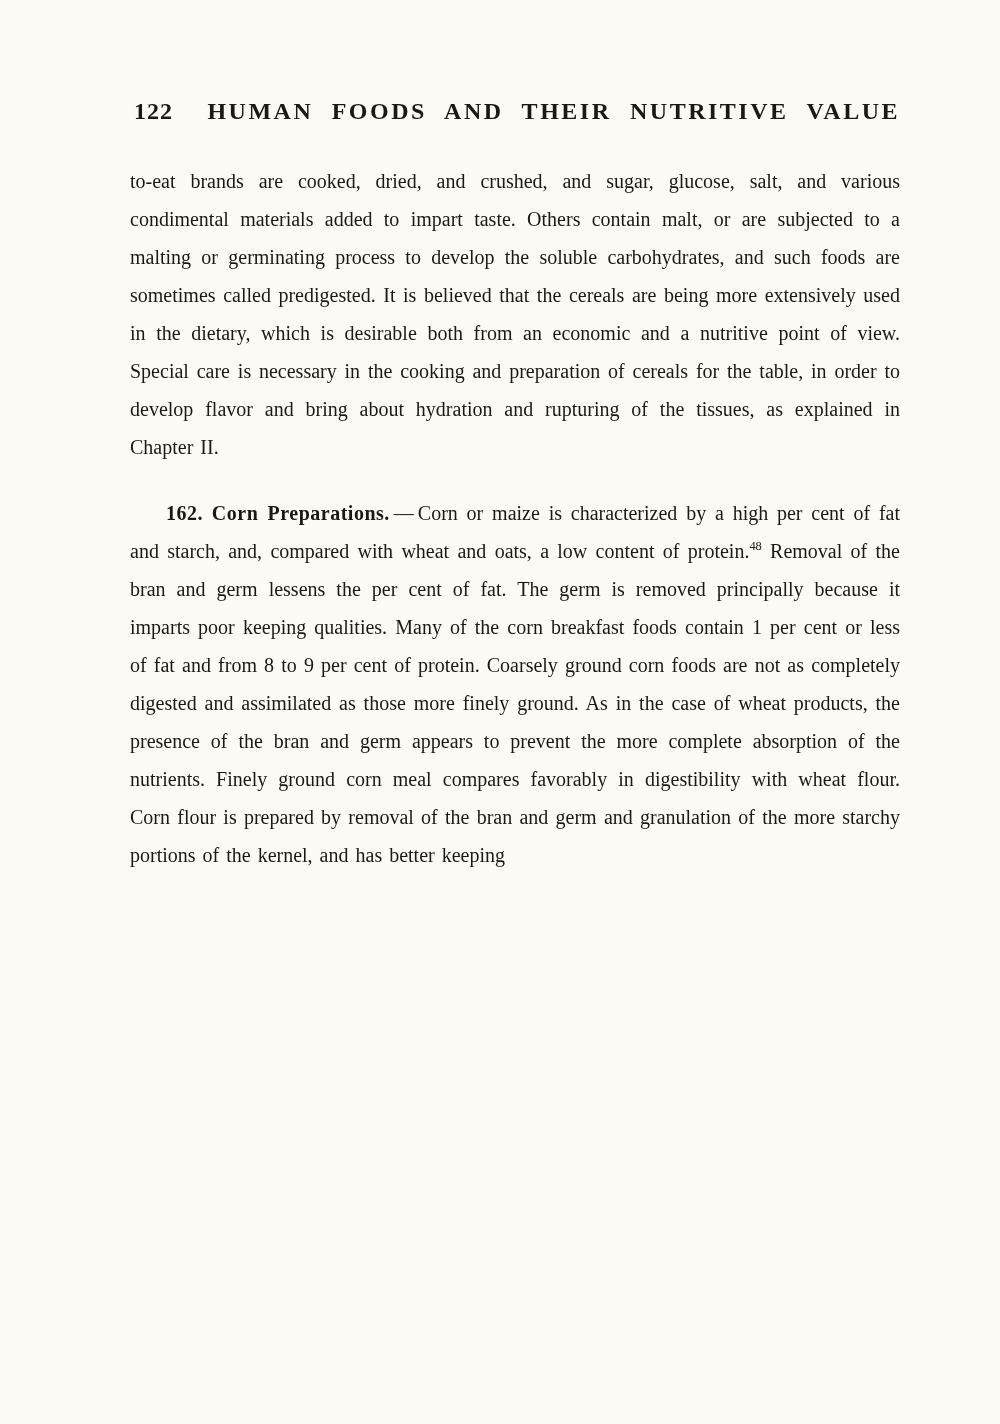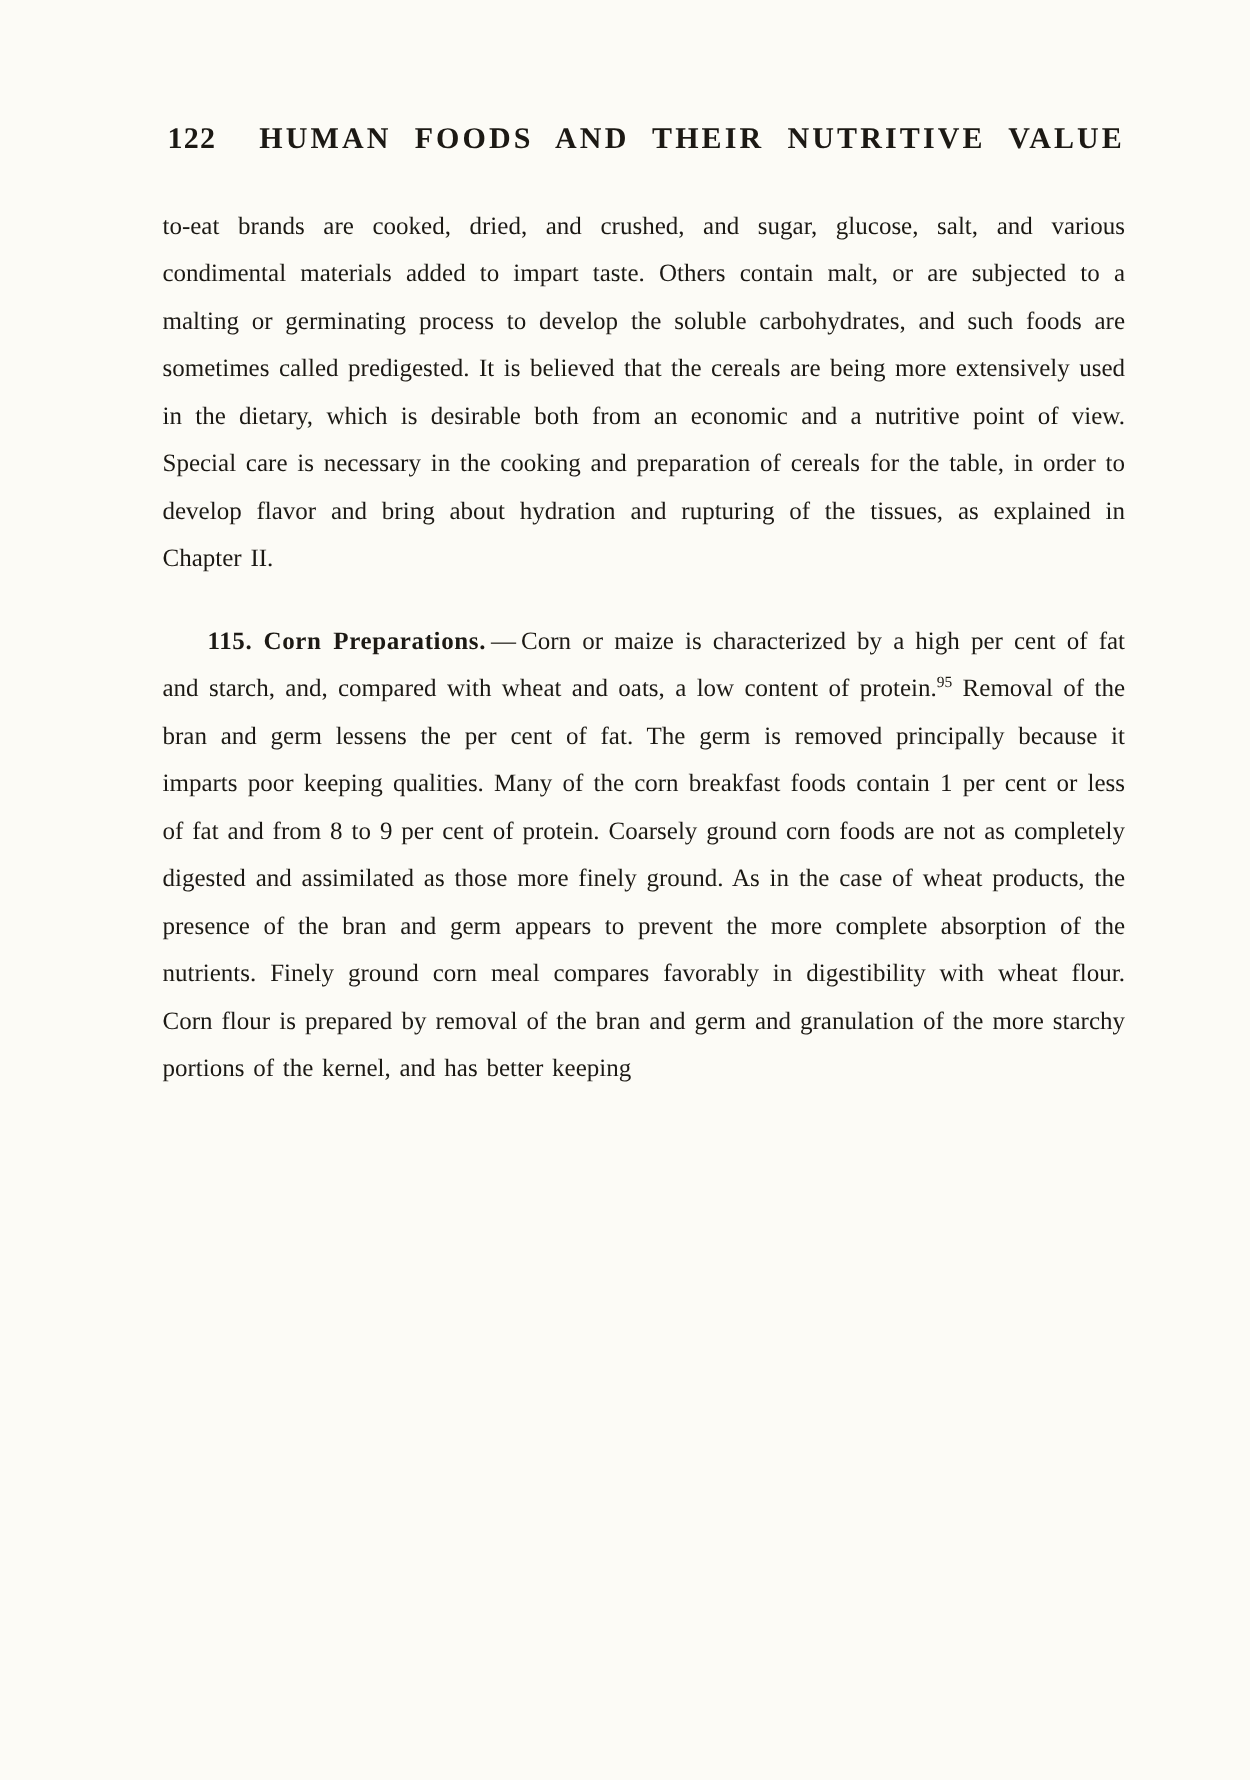--- a/index.html
+++ b/index.html
@@ -77,20 +77,20 @@
   <div class="running-head">
     <span class="page-num">122</span>
     <span class="head-title">HUMAN FOODS AND THEIR NUTRITIVE VALUE</span>
   </div>
 
   <div class="text-block">
 
     <p class="para">to-eat brands are cooked, dried, and crushed, and sugar, glucose, salt, and various condimental materials added to impart taste.  Others contain malt, or are subjected to a malting or germinating process to develop the soluble carbohydrates, and such foods are sometimes called predigested.  It is believed that the cereals are being more extensively used in the dietary, which is desirable both from an economic and a nutritive point of view.  Special care is necessary in the cooking and preparation of cereals for the table, in order to develop flavor and bring about hydration and rupturing of the tissues, as explained in Chapter II.</p>
 
     <p class="para section">
-      <span class="section-head">115.</span>
-      <span class="section-head">Corn Preparations.</span><span> — </span><span>Corn or maize is characterized by a high per cent of fat and starch, and, compared with wheat and oats, a low content of protein.</span><sup class="fnref">95</sup>
+      <span class="section-head">162.</span>
+      <span class="section-head">Corn Preparations.</span><span> — </span><span>Corn or maize is characterized by a high per cent of fat and starch, and, compared with wheat and oats, a low content of protein.</span><sup class="fnref">48</sup>
       <span>Removal of the bran and germ lessens the per cent of fat.  The germ is removed principally because it imparts poor keeping qualities.  Many of the corn breakfast foods contain 1 per cent or less of fat and from 8 to 9 per cent of protein.  Coarsely ground corn foods are not as completely digested and assimilated as those more finely ground.  As in the case of wheat products, the presence of the bran and germ appears to prevent the more complete absorption of the nutrients.  Finely ground corn meal compares favorably in digestibility with wheat flour.  Corn flour is prepared by removal of the bran and germ and granulation of the more starchy portions of the kernel, and has better keeping</span>
     </p>
 
   </div>
 
 </div>
 
 </body></html>

